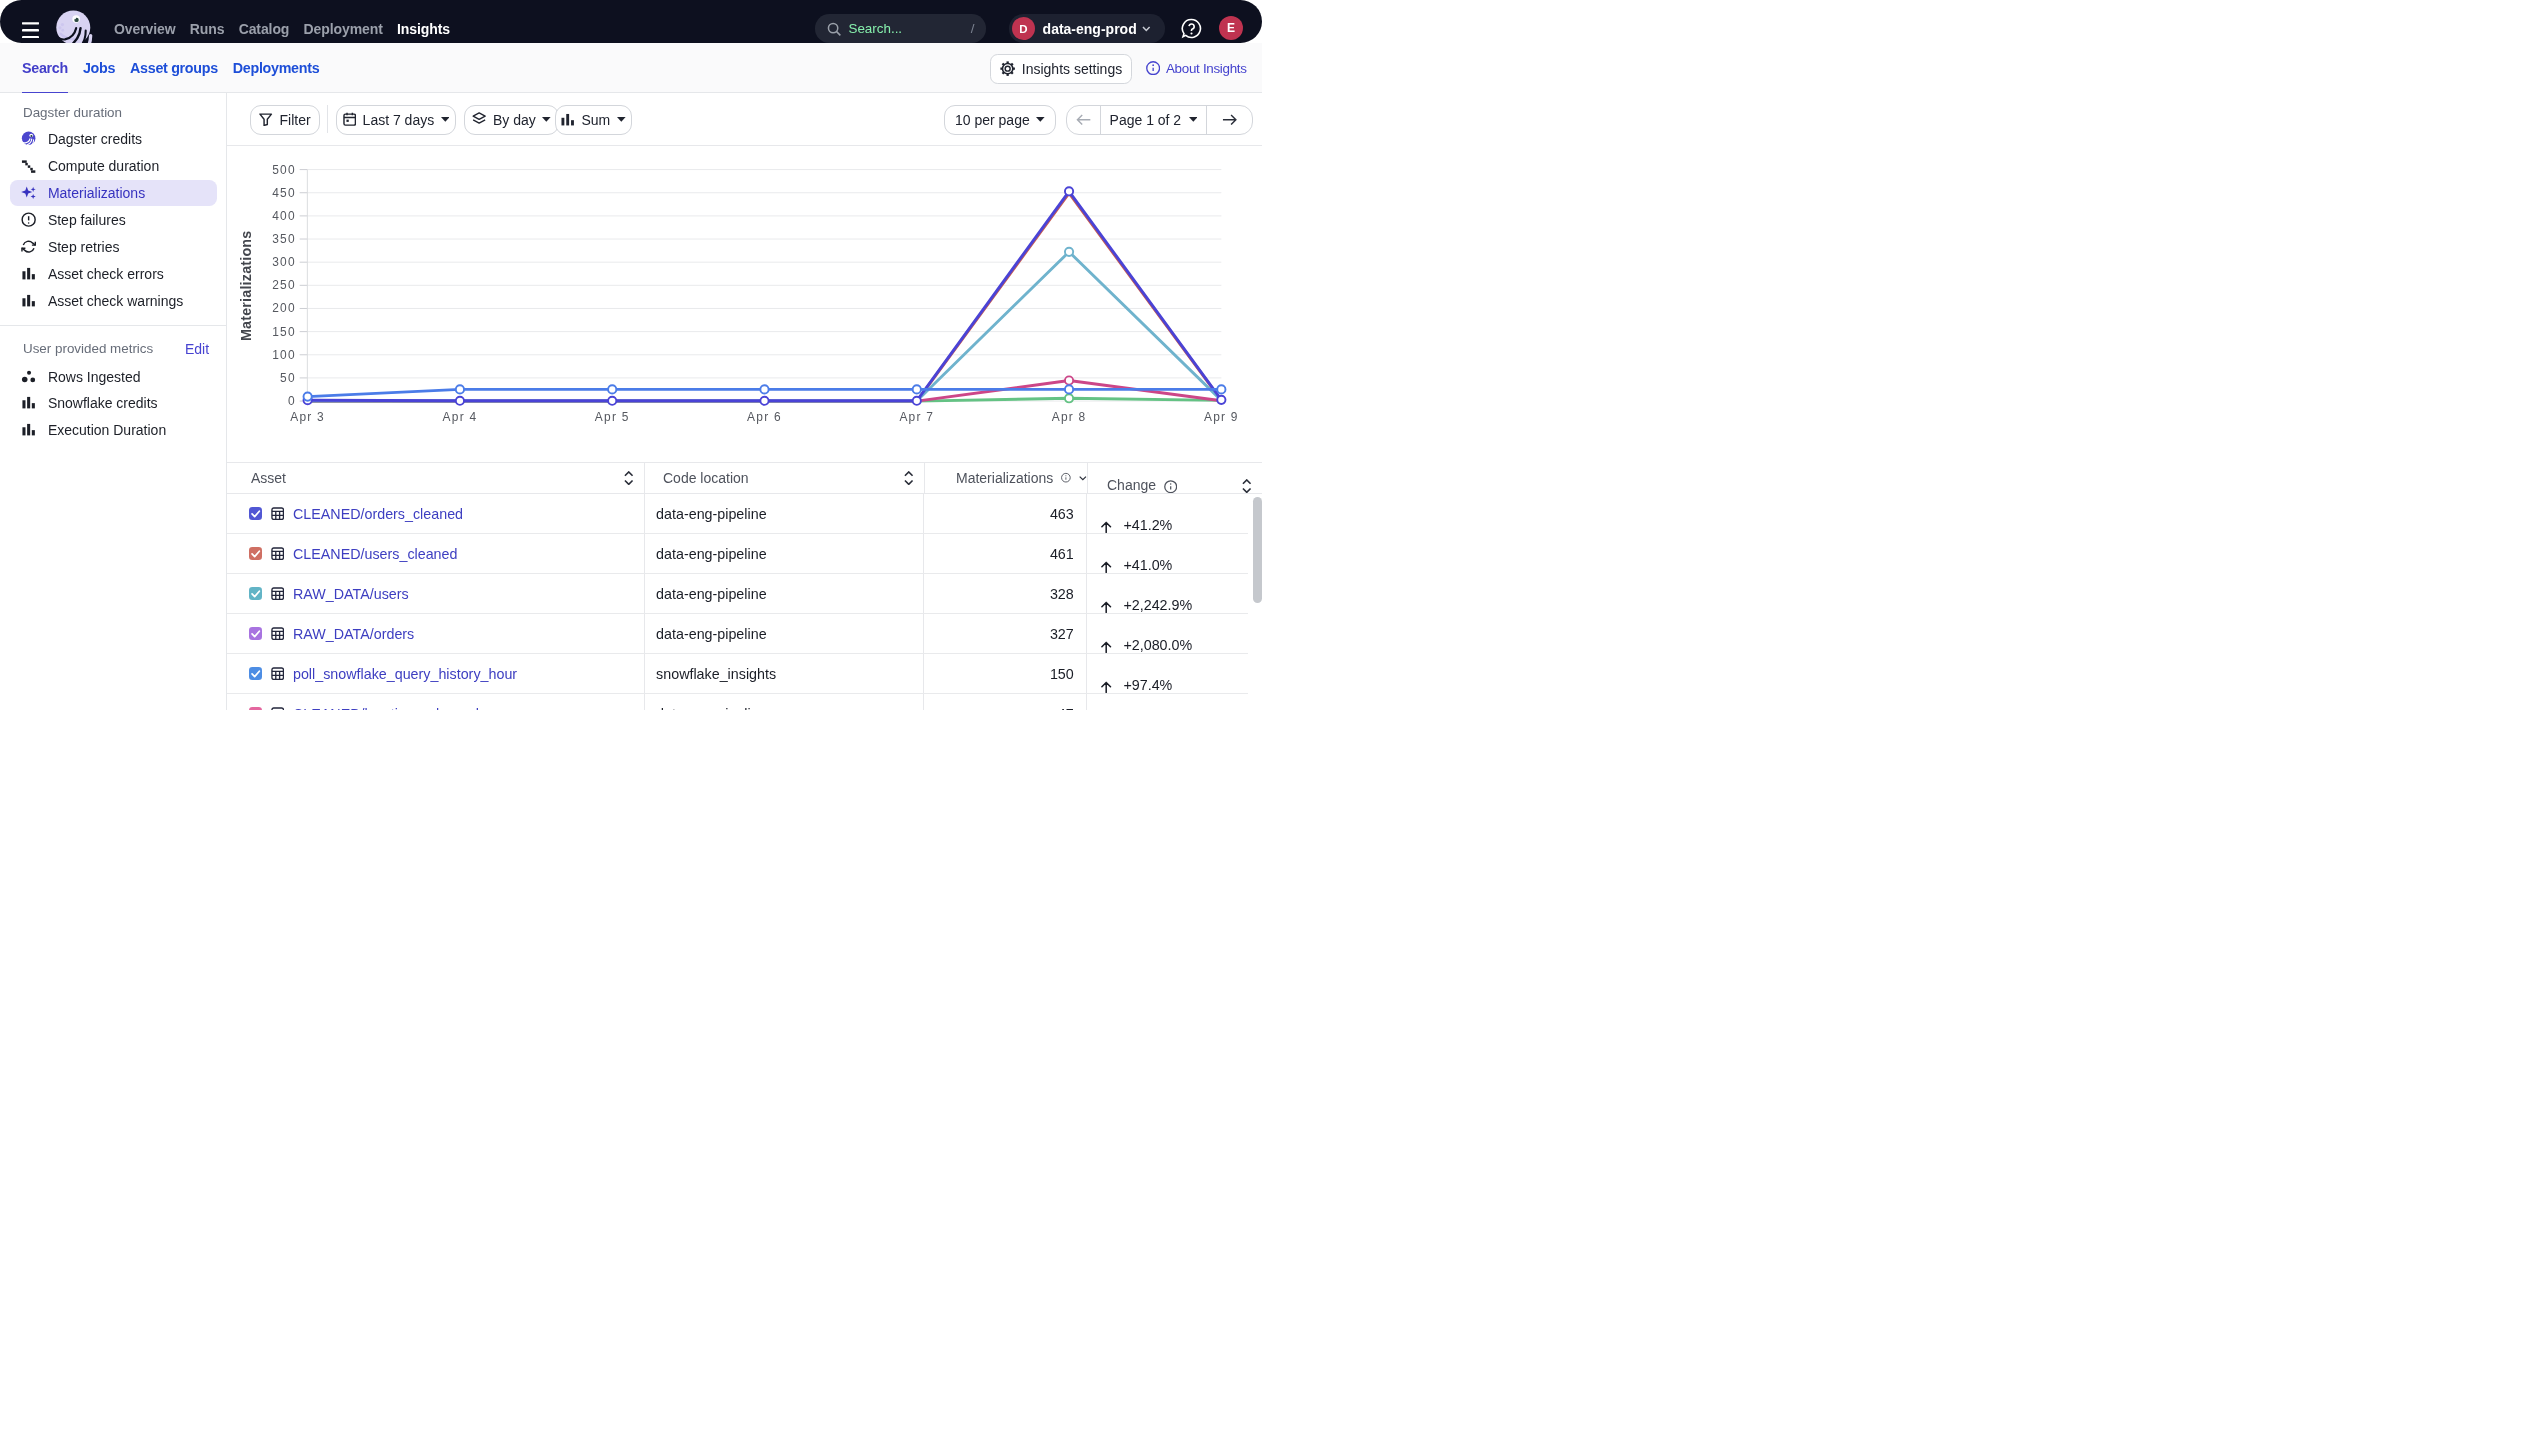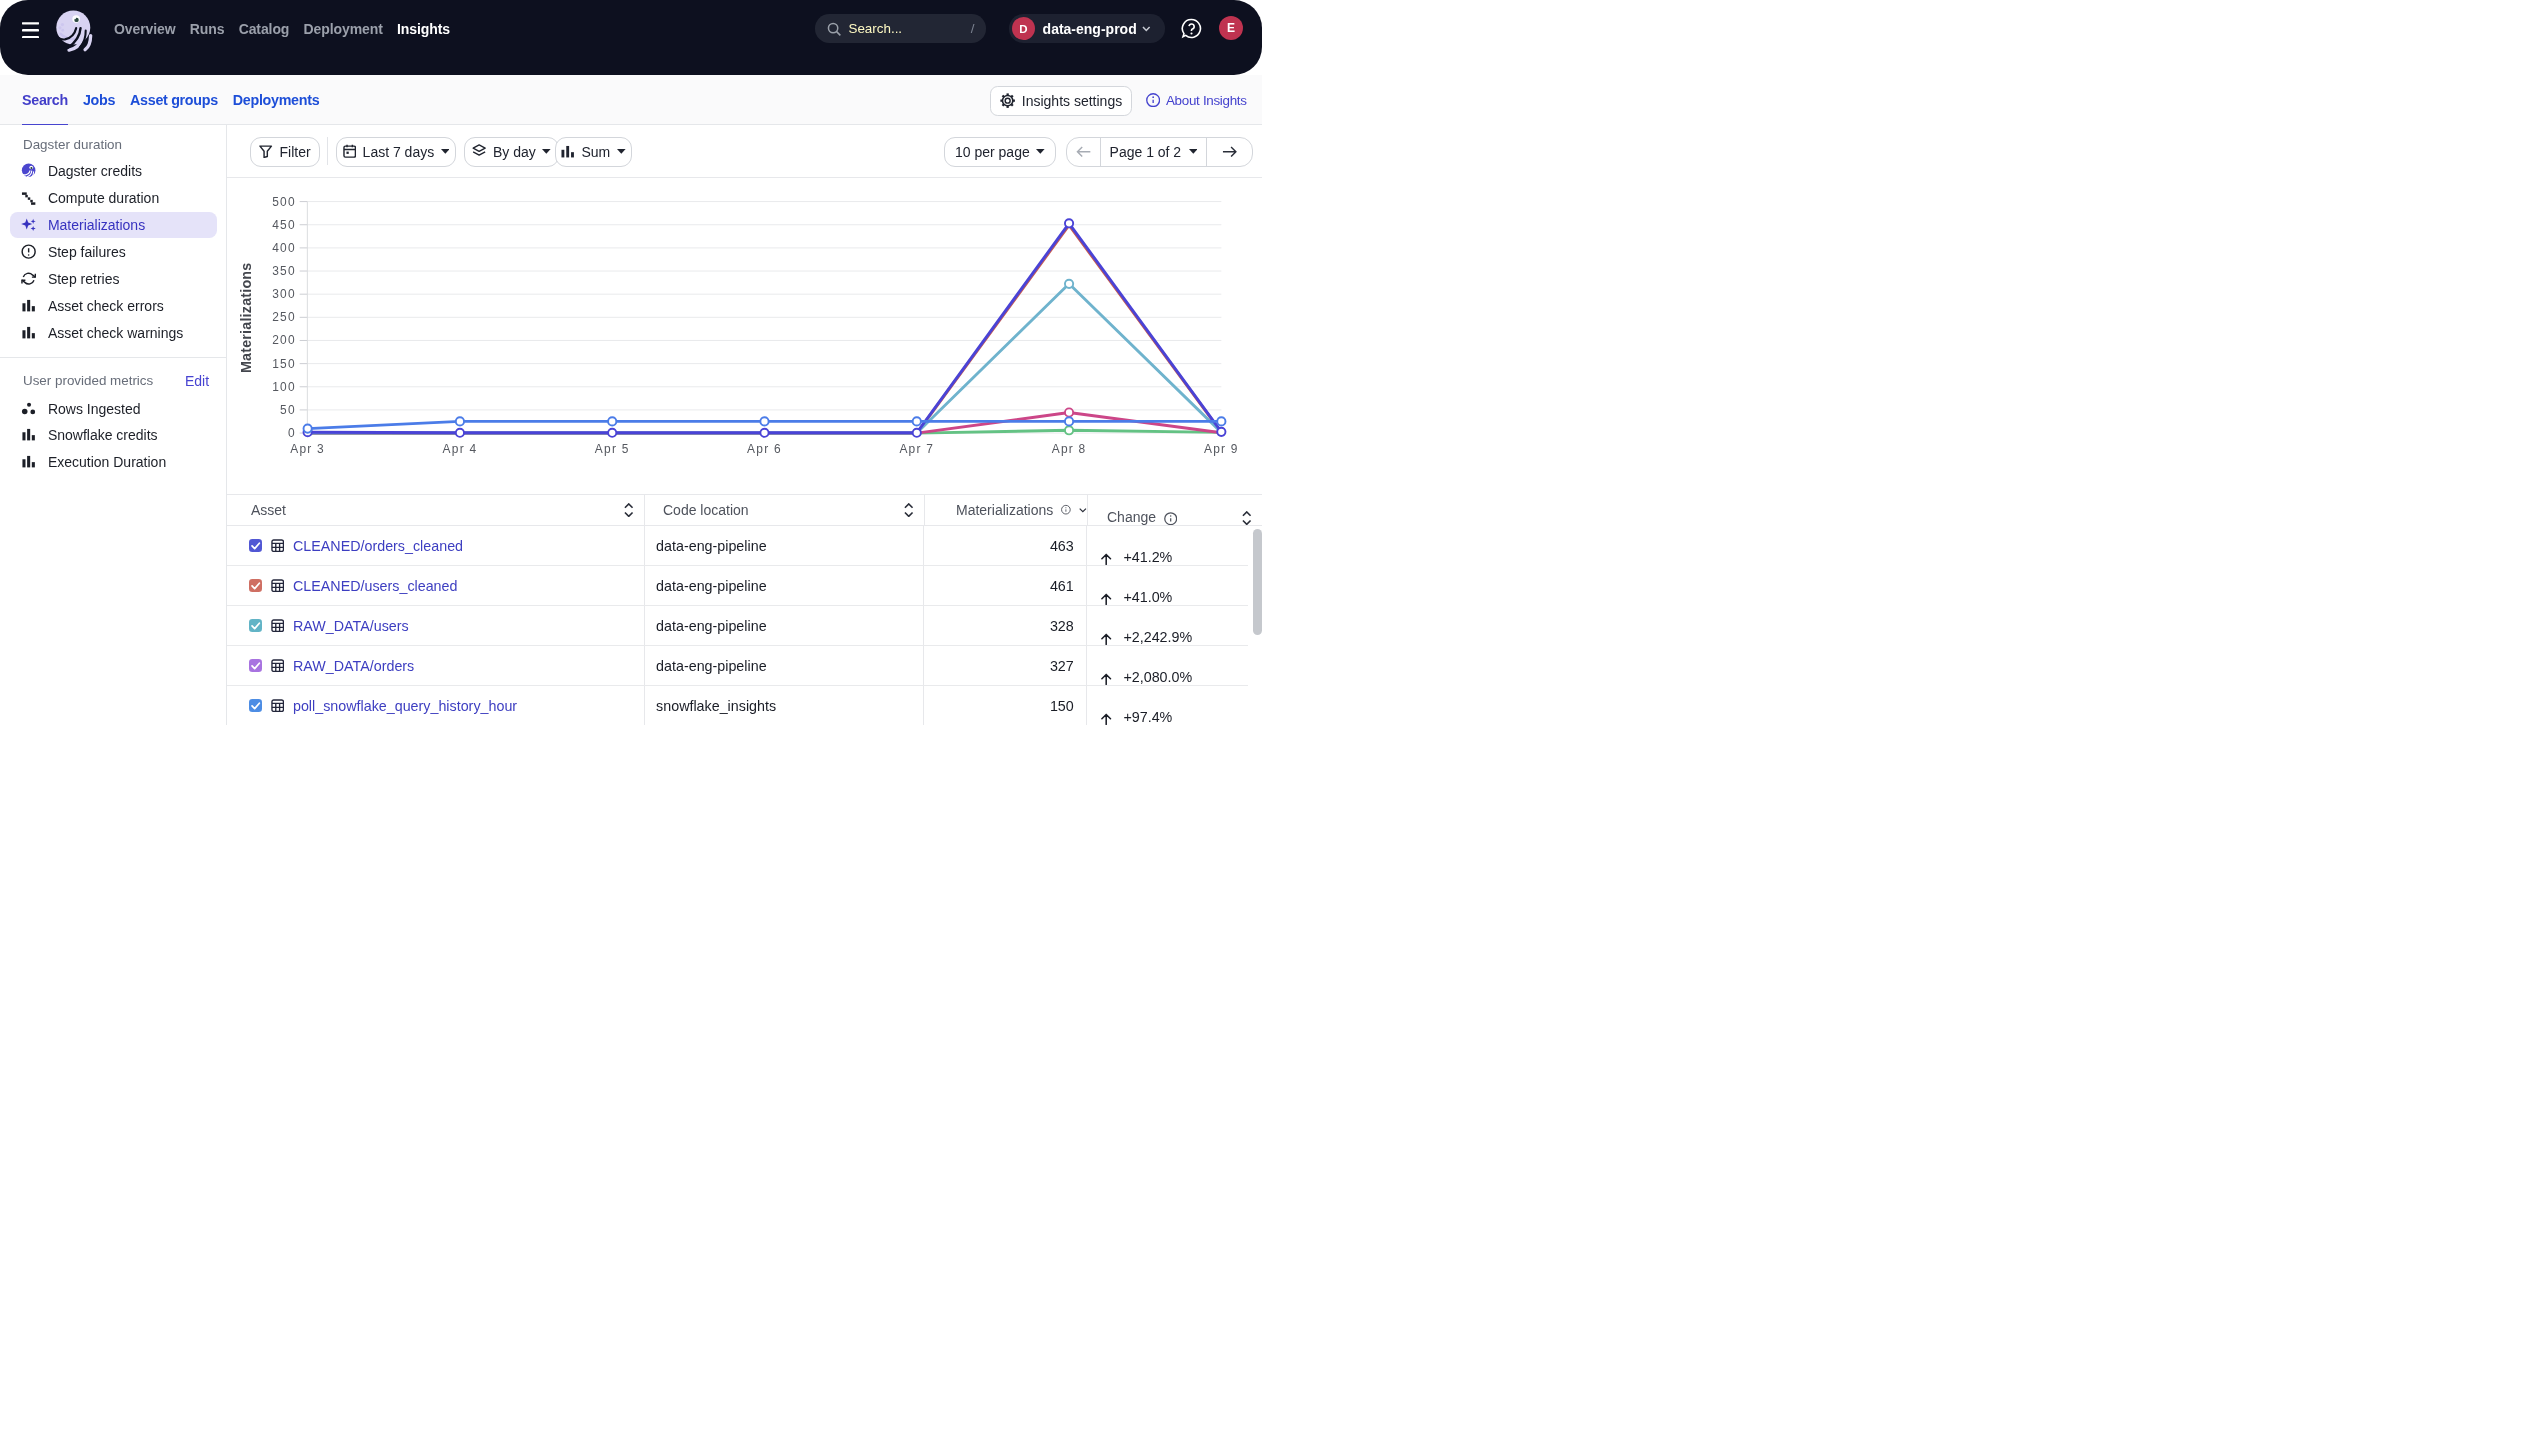--- a/index.html
+++ b/index.html
@@ -1,27 +1,27 @@
 <!DOCTYPE html>
 <html><head>
 <meta charset="utf-8">
 <style>
 * { margin:0; padding:0; box-sizing:border-box; }
 html,body { width:1262px; height:725px; overflow:hidden; background:#fff;
   font-family:"Liberation Sans", sans-serif; }
 
-.nav { position:relative; height:75px; background:#0d101f;border-radius:28px; }
+.nav { position:relative; height:43px; background:#0d101f;border-radius:28px; }
 .nav svg.burger { position:absolute; left:22px; top:21px; }
 .nav svg.logo { position:absolute; left:54px; top:8.6px; }
 .navlinks { position:absolute; left:114px; top:0; height:58px; display:flex; align-items:center; gap:14.3px; }
 .navlinks span { color:#9ba0ab; font-size:14px; font-weight:700; letter-spacing:-0.1px; }
 .navlinks span.on { color:#ffffff; }
 .search { position:absolute; left:815px; top:14.3px; width:171px; height:29px; border-radius:14.3px;
   background:#222634; display:flex; align-items:center; padding:0 11.5px; }
-.search .stxt { color:#fef9c3; font-size:13.4px; margin-left:7.7px; flex:1; }
+.search .stxt { color:#86efac; font-size:13.4px; margin-left:7.7px; flex:1; }
 .search .slash { color:#7c8391; font-size:13.4px; }
 .org { position:absolute; left:1009px; top:14.3px; width:156px; height:29px; border-radius:14.3px;
   background:#1d2130; display:flex; align-items:center; padding:0 9.6px 0 2.9px; }
 .org .dav { width:23px; height:23px; border-radius:50%; background:#bf3350; color:#fff; font-size:11.5px;
   font-weight:700; display:flex; align-items:center; justify-content:center; }
 .org .otxt { color:#fff; font-size:14px; font-weight:700; margin:0 5.7px 0 7.7px; }
 .help { position:absolute; left:1181px; top:18px; }
 .eav { position:absolute; left:1219px; top:16.3px; width:24px; height:24px; border-radius:50%;
   background:#bf3350; color:#fff; font-size:12px; font-weight:700; display:flex; align-items:center; justify-content:center; }
 

